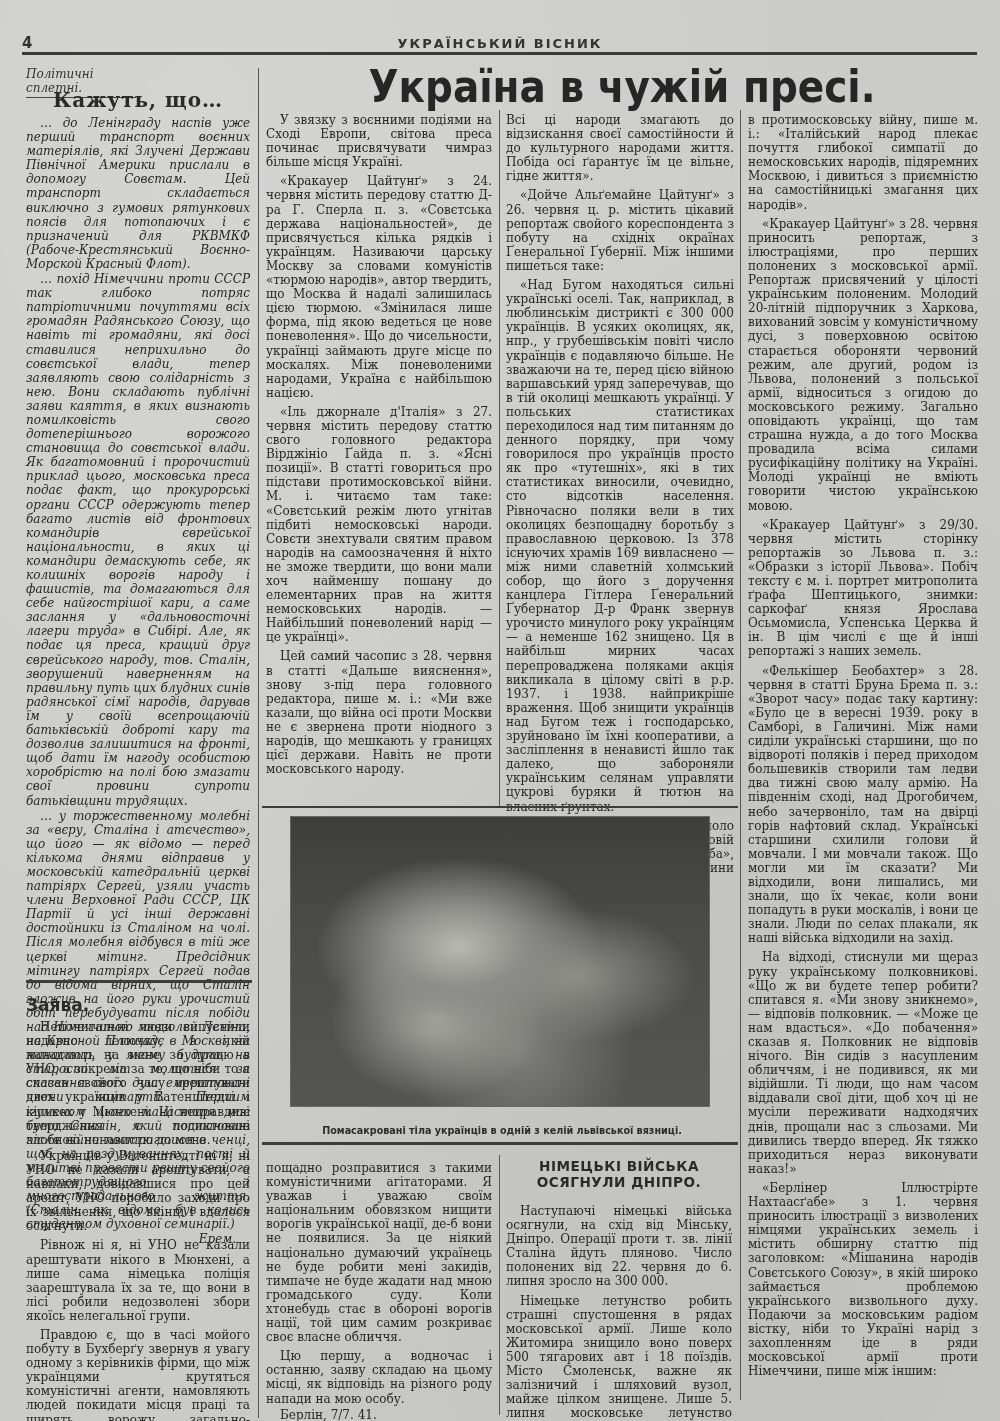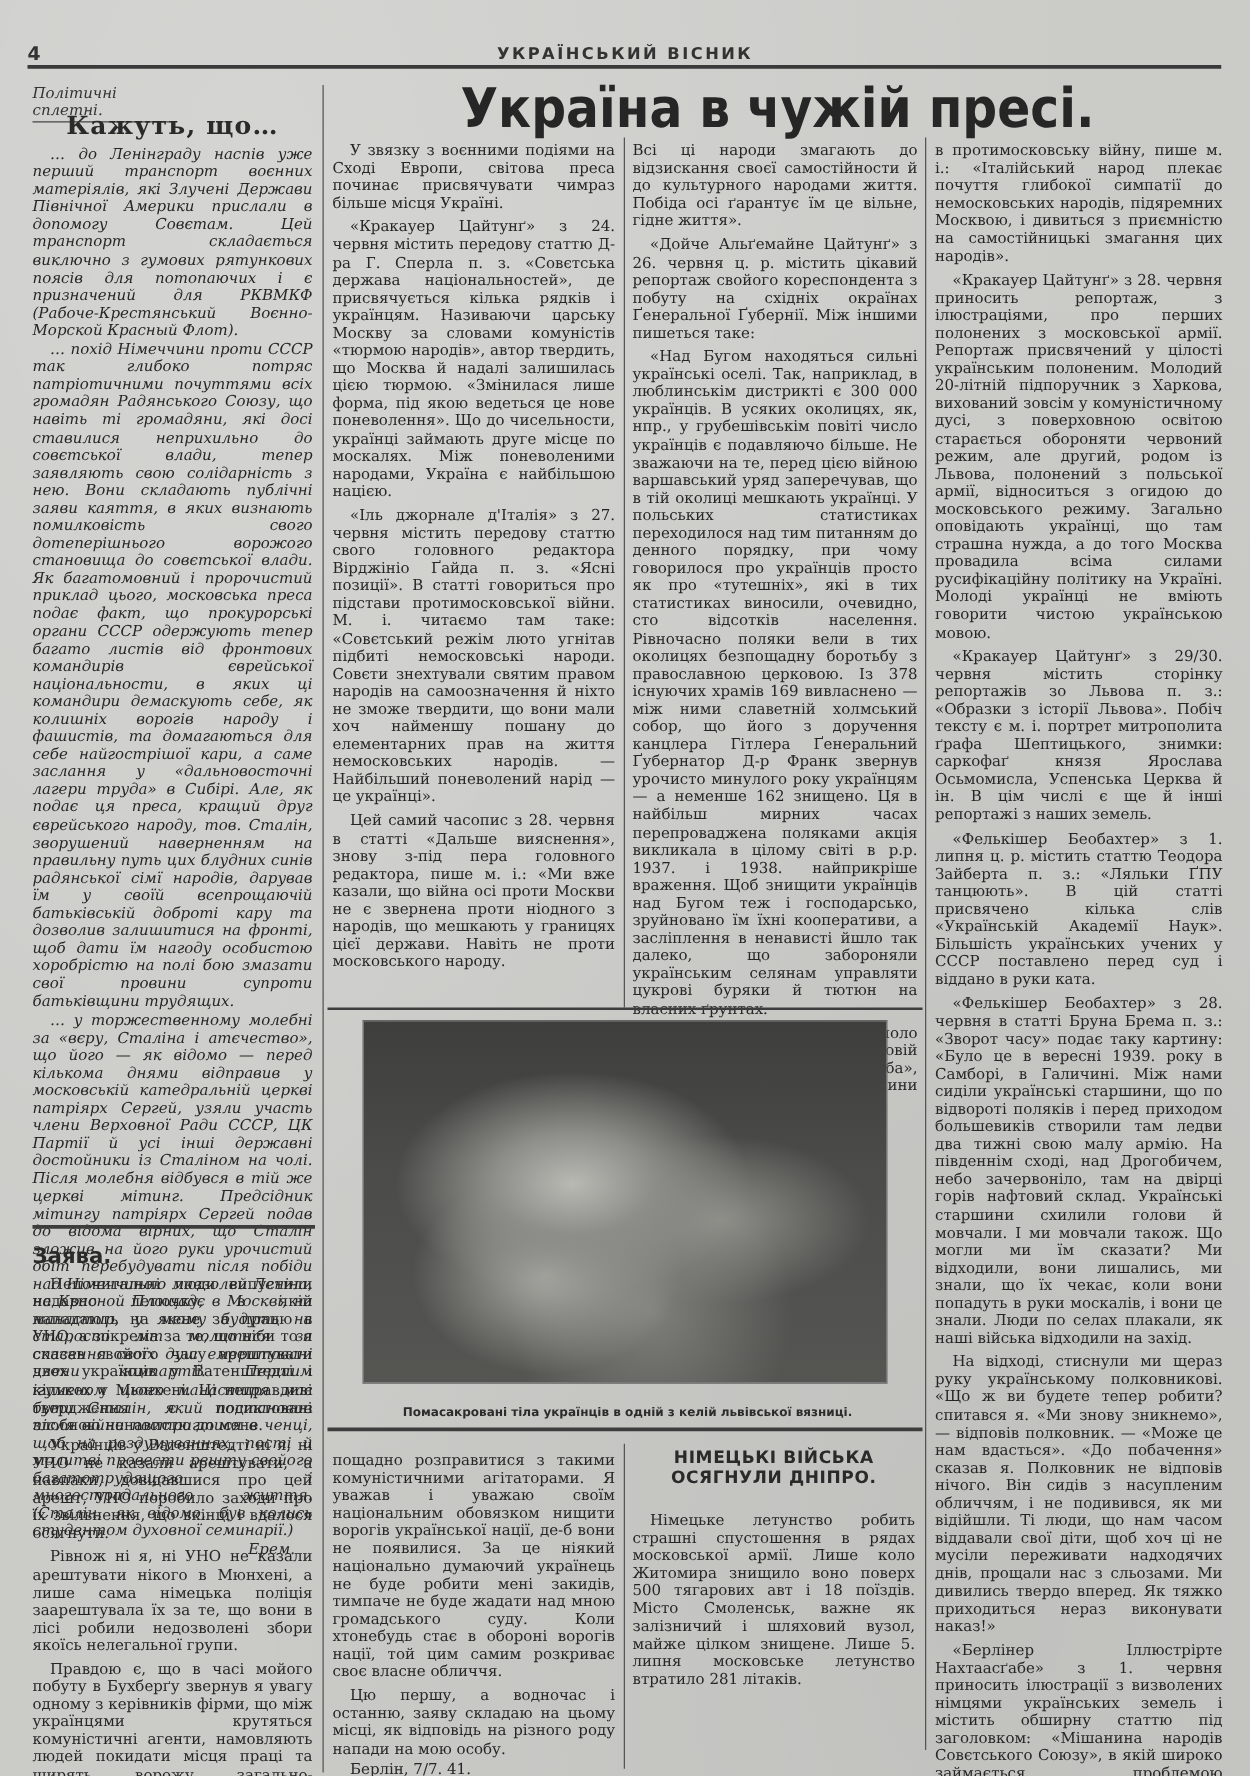--- a/index.html
+++ b/index.html
@@ -133,37 +133,37 @@
     <p class="noindent">Всі ці народи змагають до відзискання своєї самостійности й до культурного народами життя. Побіда осі ґарантує їм це вільне, гідне життя».</p>
     <p class="gap">«Дойче Альґемайне Цайтунґ» з 26. червня ц. р. містить цікавий репортаж свойого кореспондента з побуту на східніх окраїнах Ґенеральної Ґубернії. Між іншими пишеться таке:</p>
     <p class="gap">«Над Бугом находяться сильні українські оселі. Так, наприклад, в люблинськім дистрикті є 300 000 українців. В усяких околицях, як, нпр., у грубешівськім повіті число українців є подавляючо більше. Не зважаючи на те, перед цією війною варшавський уряд заперечував, що в тій околиці мешкають українці. У польських статистиках переходилося над тим питанням до денного порядку, при чому говорилося про українців просто як про «тутешніх», які в тих статистиках виносили, очевидно, сто відсотків населення. Рівночасно поляки вели в тих околицях безпощадну боротьбу з православною церковою. Із 378 існуючих храмів 169 вивласнено — між ними славетній холмський собор, що його з доручення канцлера Гітлера Ґенеральний Ґубернатор Д-р Франк звернув урочисто минулого року українцям — а неменше 162 знищено. Ця в найбільш мирних часах перепроваджена поляками акція викликала в цілому світі в р.р. 1937. і 1938. найприкріше враження. Щоб знищити українців над Бугом теж і господарсько, зруйновано їм їхні кооперативи, а засліплення в ненависті йшло так далеко, що забороняли українським селянам управляти цукрові буряки й тютюн на власних ґрунтах.</p>
     <p class="gap">Італійський офіціоз «Іль пополо д'Італія» з 28. червня в передовій статті «Східня боротьба», пояснюючи моральні причини вступу Італії</p>
   </div>
 
   <div class="col" style="left:748px; top:113px; width:230px;">
     <p class="noindent">в протимосковську війну, пише м. і.: «Італійський народ плекає почуття глибокої симпатії до немосковських народів, підяремних Москвою, і дивиться з приємністю на самостійницькі змагання цих народів».</p>
     <p class="gap">«Кракауер Цайтунґ» з 28. червня приносить репортаж, з ілюстраціями, про перших полонених з московської армії. Репортаж присвячений у цілості українським полоненим. Молодий 20-літній підпоручник з Харкова, вихований зовсім у комуністичному дусі, з поверховною освітою старається обороняти червоний режим, але другий, родом із Львова, полонений з польської армії, відноситься з огидою до московського режиму. Загально оповідають українці, що там страшна нужда, а до того Москва провадила всіма силами русифікаційну політику на Україні. Молоді українці не вміють говорити чистою українською мовою.</p>
     <p class="gap">«Кракауер Цайтунґ» з 29/30. червня містить сторінку репортажів зо Львова п. з.: «Образки з історії Львова». Побіч тексту є м. і. портрет митрополита ґрафа Шептицького, знимки: саркофаґ князя Ярослава Осьмомисла, Успенська Церква й ін. В цім числі є ще й інші репортажі з наших земель.</p>
-    <p class="gap">«Фелькішер Беобахтер» з 1. липня ц. р. містить статтю Теодора Зайберта п. з.: «Ляльки ҐПУ танцюють». В цій статті присвячено кілька слів «Українській Академії Наук». Більшість українських учених у СССР поставлено перед суд і віддано в руки ката.</p>
     <p class="gap">«Фелькішер Беобахтер» з 28. червня в статті Бруна Брема п. з.: «Зворот часу» подає таку картину: «Було це в вересні 1939. року в Самборі, в Галичині. Між нами сиділи українські старшини, що по відвороті поляків і перед приходом большевиків створили там ледви два тижні свою малу армію. На південнім сході, над Дрогобичем, небо зачервоніло, там на двірці горів нафтовий склад. Українські старшини схилили голови й мовчали. І ми мовчали також. Що могли ми їм сказати? Ми відходили, вони лишались, ми знали, що їх чекає, коли вони попадуть в руки москалів, і вони це знали. Люди по селах плакали, як наші війська відходили на захід.</p>
     <p class="gap">На відході, стиснули ми щераз руку українському полковникові. «Що ж ви будете тепер робити? спитався я. «Ми знову зникнемо», — відповів полковник. — «Може це нам вдасться». «До побачення» сказав я. Полковник не відповів нічого. Він сидів з насупленим обличчям, і не подивився, як ми відійшли. Ті люди, що нам часом віддавали свої діти, щоб хоч ці не мусіли переживати надходячих днів, прощали нас з сльозами. Ми дивились твердо вперед. Як тяжко приходиться нераз виконувати наказ!»</p>
     <p class="gap">«Берлінер Іллюстрірте Нахтаасґабе» з 1. червня приносить ілюстрації з визволених німцями українських земель і містить обширну статтю під заголовком: «Мішанина народів Совєтського Союзу», в якій широко займається проблемою українського визвольного духу. Подаючи за московським радіом вістку, ніби то Україні нарід з захопленням іде в ряди московської армії проти Німеччини, пише між іншим:</p>
 
   </div>
 
   <div class="hrule" style="left:262px; top:806px; width:476px; height:2px;"></div>
   <div class="photo"></div>
   <div class="photo-caption">Помасакровані тіла українців в одній з келій львівської вязниці.</div>
   <div class="hrule" style="left:262px; top:1142px; width:476px;"></div>
 
   <div class="col col-bl">
     <p class="noindent">пощадно розправитися з такими комуністичними агітаторами. Я уважав і уважаю своїм національним обовязком нищити ворогів української нації, де-б вони не появилися. За це ніякий національно думаючий українець не буде робити мені закидів, тимпаче не буде жадати над мною громадського суду. Коли хтонебудь стає в обороні ворогів нації, той цим самим розкриває своє власне обличчя.</p>
     <p class="gap">Цю першу, а водночас і останню, заяву складаю на цьому місці, як відповідь на різного роду напади на мою особу.</p>
     <p>Берлін, 7/7. 41.</p>
 
   </div>
 
   <div class="dnipro-title">НІМЕЦЬКІ ВІЙСЬКА ОСЯГНУЛИ ДНІПРО.</div>
   <div class="col col-br">
+    <p>Наступаючі німецькі війська осягнули, на схід від Мінську, Дніпро. Операції проти т. зв. лінії Сталіна йдуть пляново. Число полонених від 22. червня до 6. липня зросло на 300 000.</p>
     <p class="gap">Німецьке летунство робить страшні спустошення в рядах московської армії. Лише коло Житомира знищило воно поверх 500 тягарових авт і 18 поїздів. Місто Смоленськ, важне як залізничий і шляховий вузол, майже цілком знищене. Лише 5. липня московське летунство втратило 281 літаків.</p>
   </div>
 
 </div>
 
 </body></html>

